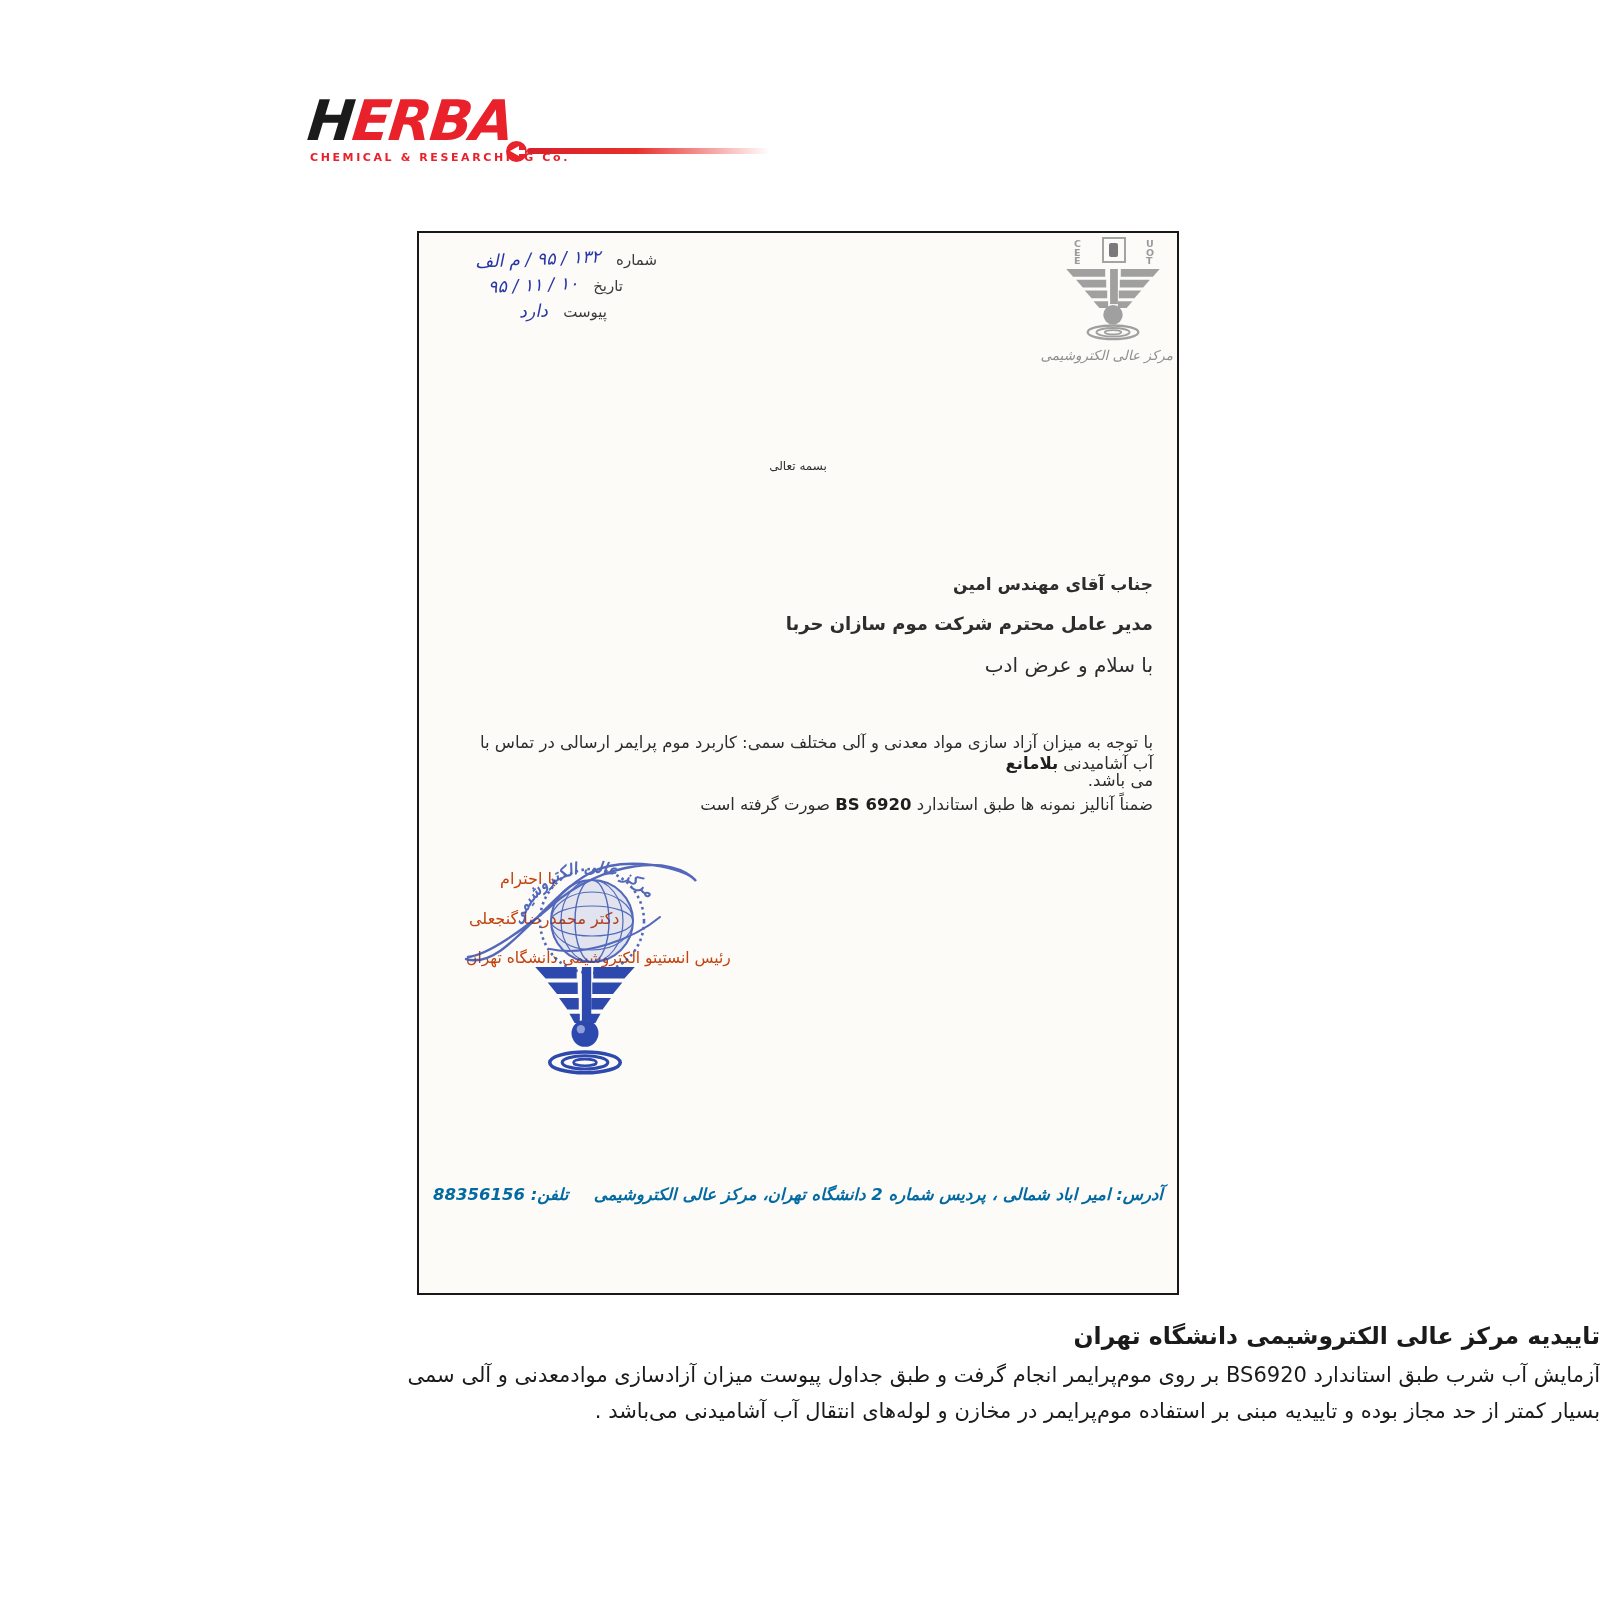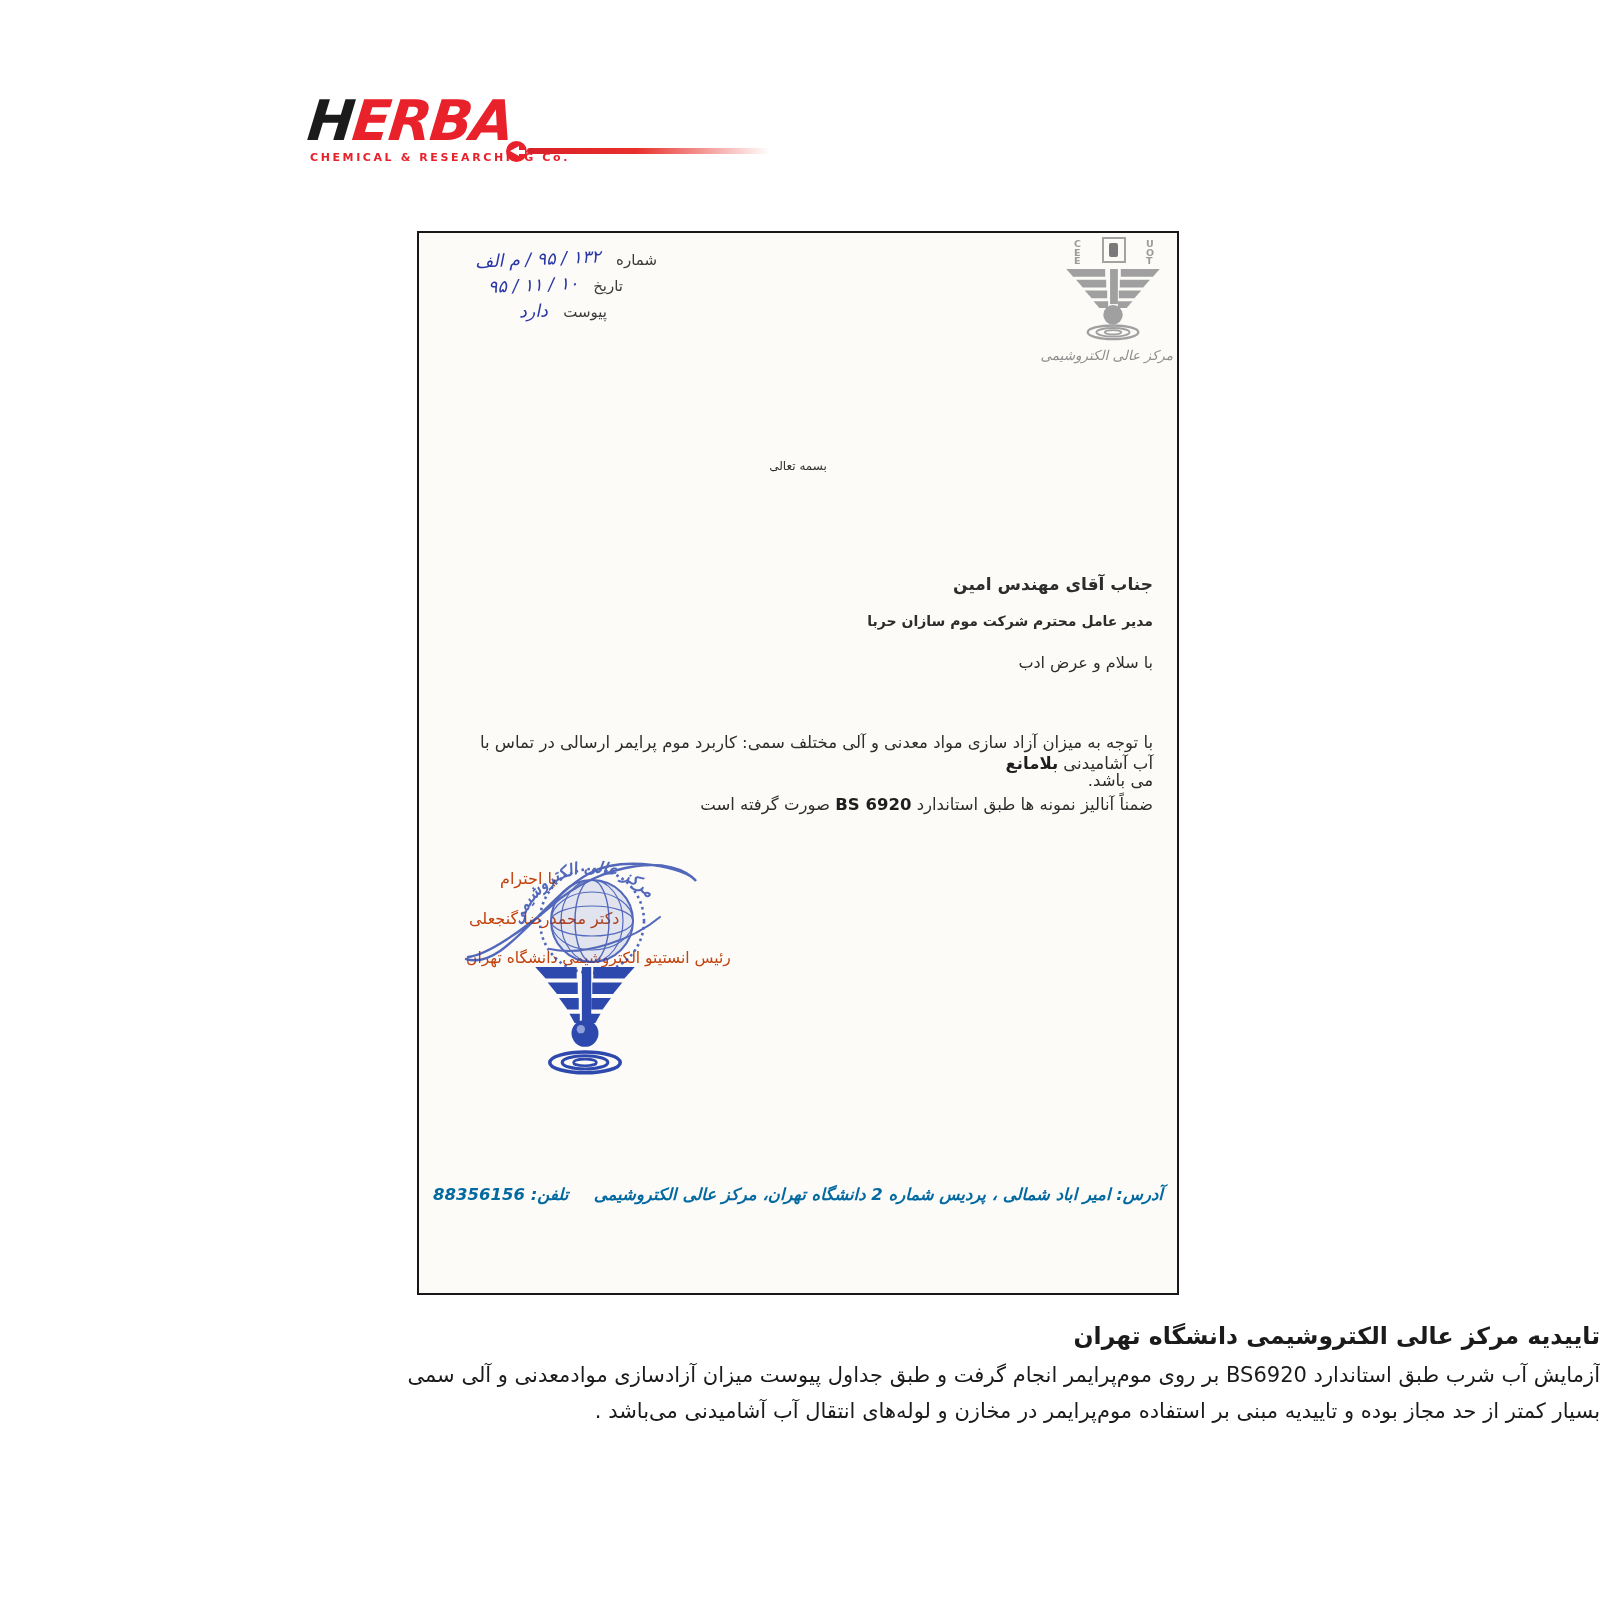--- a/index.html
+++ b/index.html
@@ -128,22 +128,22 @@
       <ellipse class="stroke-gray" cx="50" cy="65" rx="26" ry="7" stroke-width="2.4"></ellipse>
       <ellipse class="stroke-gray" cx="50" cy="65" rx="17" ry="4.4" stroke-width="2"></ellipse>
       <ellipse class="stroke-gray" cx="50" cy="65" rx="8.5" ry="2.2" stroke-width="1.8"></ellipse>
     </svg>
     <div class="org-caption">مرکز عالی الکتروشیمی</div>
   </div>
 
   <div class="line center" style="top:226px; font-size:12px;">بسمه تعالی</div>
 
   <div class="line b" style="top:341px; font-size:17px;">جناب آقای مهندس امین</div>
-  <div class="line b" style="top:380px; font-size:14px;">مدیر عامل محترم شرکت موم سازان حربا</div>
-  <div class="line" style="top:420px; font-size:16px;">با سلام و عرض ادب</div>
+  <div class="line b" style="top:380px; font-size:18px;">مدیر عامل محترم شرکت موم سازان حربا</div>
+  <div class="line" style="top:420px; font-size:20px;">با سلام و عرض ادب</div>
 
 
   <div class="line" style="top:500px;">
     <span>با توجه به میزان آزاد سازی مواد معدنی و آلی مختلف سمی: کاربرد موم پرایمر ارسالی در تماس با آب آشامیدنی </span><span class="b">بلامانع</span>
   </div>
   <div class="line" style="top:538px;">می باشد.</div>
 
   <div class="line" style="top:562px;">
     <span>ضمناً آنالیز نمونه ها طبق استاندارد </span><span class="b" dir="ltr">BS 6920</span><span> صورت گرفته است</span>
   </div>

